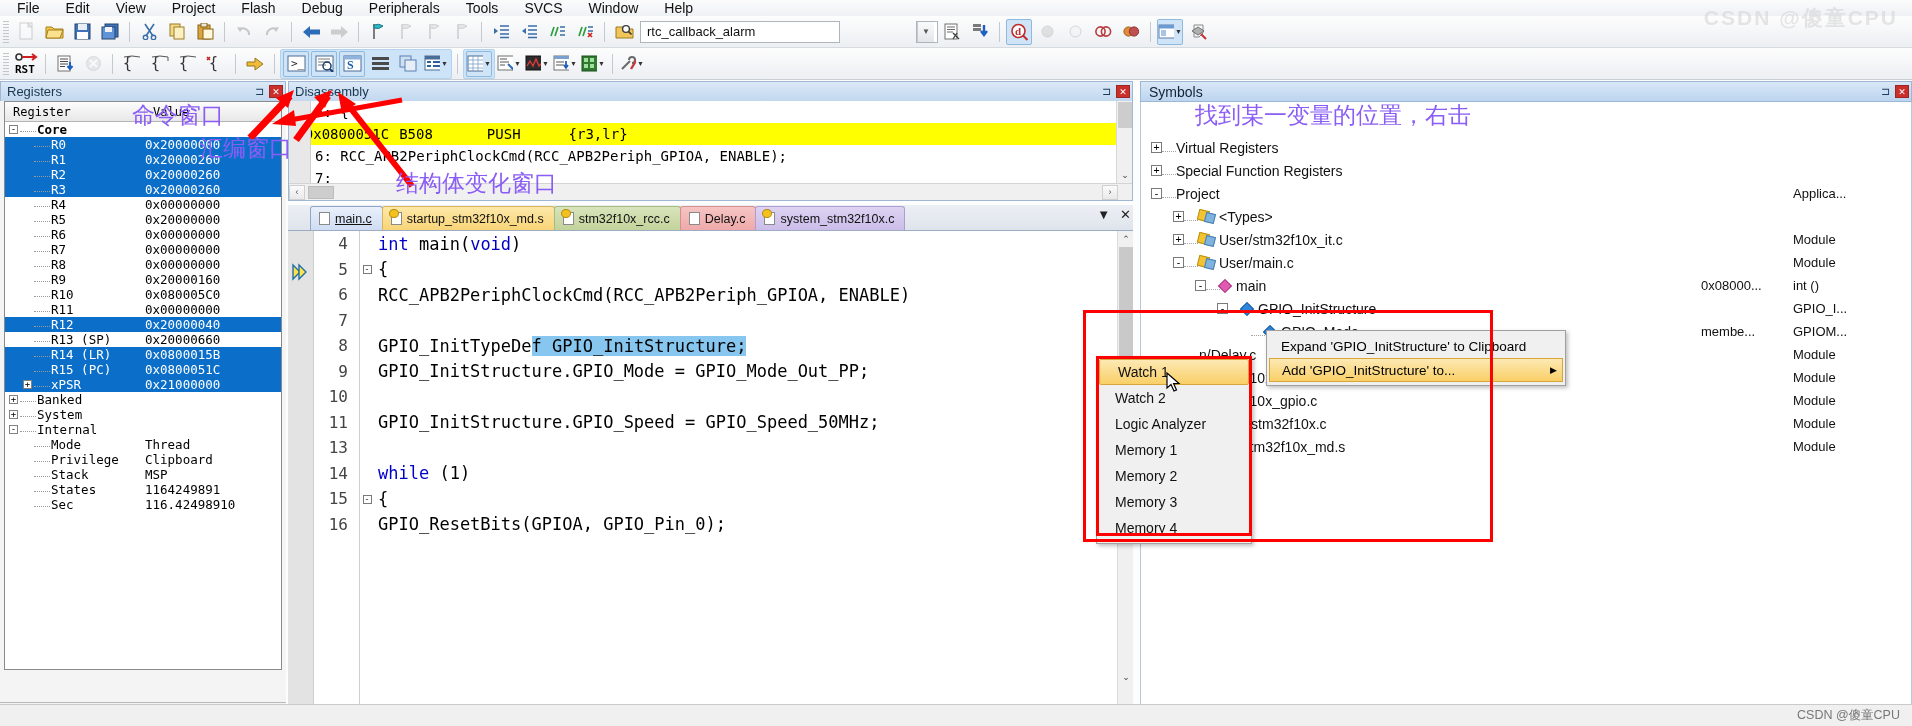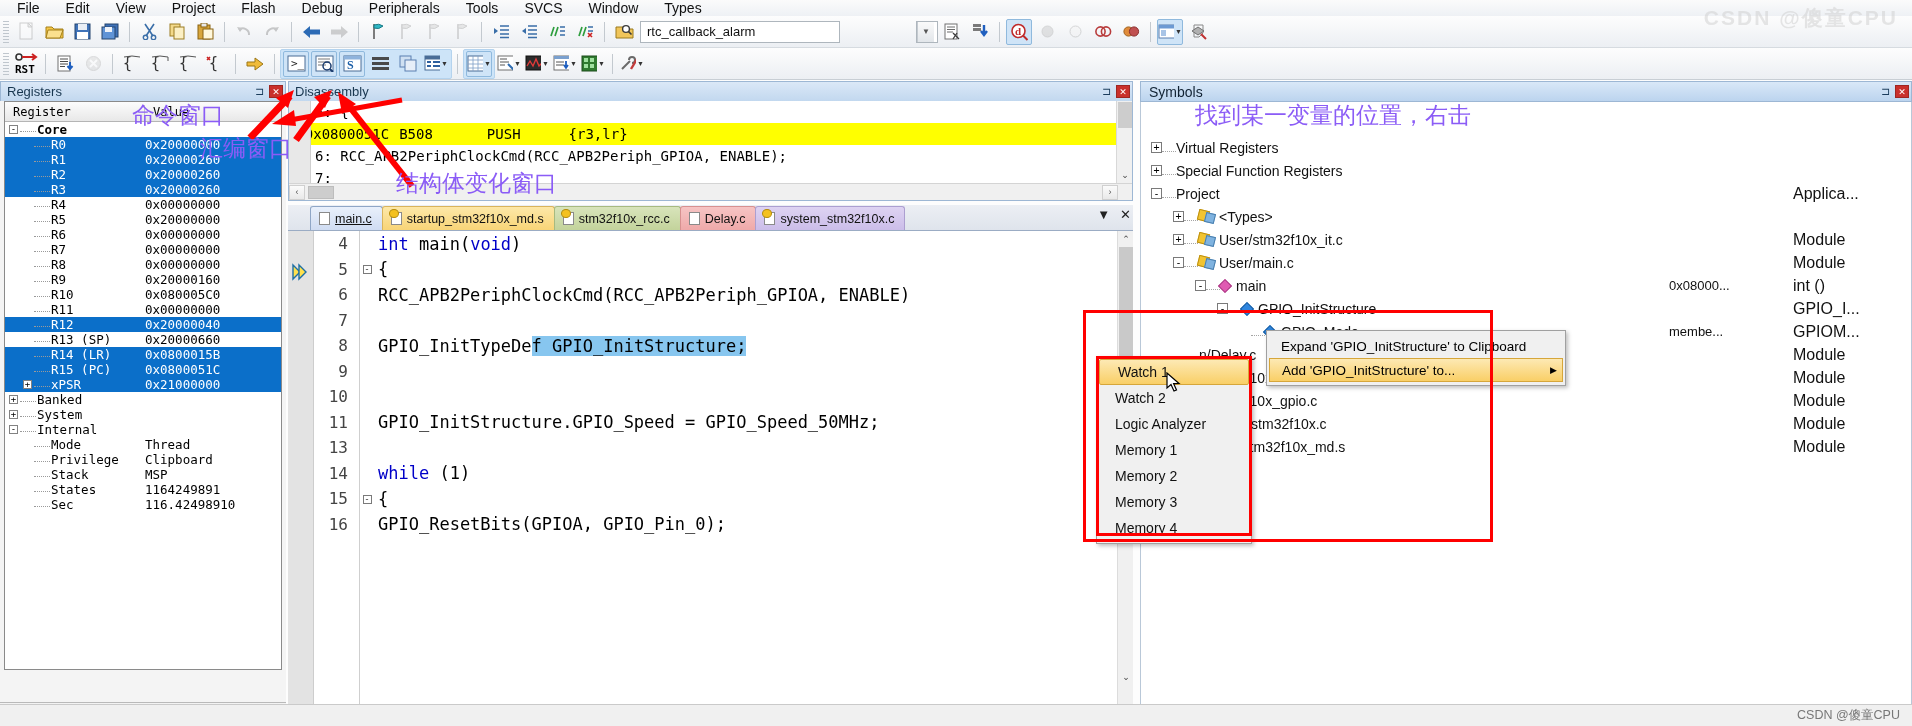--- a/index.html
+++ b/index.html
@@ -168,21 +168,21 @@
   .sym-cap { background: linear-gradient(#d9e8f8,#bcd4ee); border:1px solid #9db7d4; height:21px;
              display:flex; align-items:center; padding-left:8px; font-size:14px; color:#123; }
   .sym-head { height: 22px; display:flex; align-items:center; border-bottom:1px solid #c8c8c8;
               background:#fff; font-size:14px; color:#111; }
   .sym-head .h1 { flex:1; padding-left:10px; }
   .sym-head .h2 { width: 92px; }
   .sym-head .h3 { width: 118px; }
   .srow { height: 23px; display:flex; align-items:center; font-size:14px; color:#111; }
   .srow .s1 { flex:1; display:flex; align-items:center; white-space:nowrap; overflow:hidden; }
   .srow .s2 { width: 92px; white-space:nowrap; overflow:hidden; font-size:13px; }
-  .srow .s3 { width: 118px; white-space:nowrap; overflow:hidden; font-size:16px;margin-left:32px; }
+  .srow .s3 { width: 118px; white-space:nowrap; overflow:hidden; font-size:13px; }
   .pm { display:inline-block; width:11px; height:11px; border:1px solid #7a7a7a; background:#fff;
         font-size:10px; line-height:9px; text-align:center; color:#000;
         font-family:"DejaVu Sans Mono",monospace; flex:none; }
   .dline2 { display:inline-block; width:14px; border-bottom:1px dotted #a5a5a5; height:8px; flex:none; }
   .mod-ic { display:inline-block; width:16px; height:13px; position:relative; flex:none; margin-right:5px;}
   .mod-ic::before { content:""; position:absolute; left:0; top:0; width:9px; height:9px;
                     background:#f2c431; border:1px solid #bb8f12; transform: rotate(14deg); }
   .mod-ic::after { content:""; position:absolute; left:7px; top:3px; width:8px; height:8px;
                    background:#7fb3e0; border:1px solid #4a7fae; transform: rotate(14deg); }
   .diam { display:inline-block; width:10px; height:10px; transform:rotate(45deg); flex:none; margin-right:6px;}
@@ -221,21 +221,21 @@
     <div class="mi">File</div>
     <div class="mi">Edit</div>
     <div class="mi">View</div>
     <div class="mi">Project</div>
     <div class="mi">Flash</div>
     <div class="mi">Debug</div>
     <div class="mi">Peripherals</div>
     <div class="mi">Tools</div>
     <div class="mi">SVCS</div>
     <div class="mi">Window</div>
-    <div class="mi">Types</div>
+    <div class="mi">Help</div>
   </div>
 
   <div class="toolbar tb1">
     <div class="grip"></div>
     <div class="tbtn dis">
       <svg width="17" height="19">
           <rect x="2" y="1" width="12" height="16" fill="#fff" stroke="#8a8a8a"></rect>
           <path d="M10 1 L14 5 L10 5 Z" fill="#dcdcdc" stroke="#8a8a8a"></path>
         </svg>
       </div>
@@ -981,20 +981,21 @@
             <span class="ctext"></span>
           </div>
           <div class="cline">
             <span class="lnum">8</span>
             <span class="fold"></span>
             <span class="ctext">    GPIO_InitTypeDe<span class="hl">f GPIO_InitStructure;</span></span>
           </div>
           <div class="cline">
             <span class="lnum">9</span>
             <span class="fold"></span>
+            <span class="ctext">    GPIO_InitStructure.GPIO_Mode = GPIO_Mode_Out_PP;</span>
           </div>
           <div class="cline">
             <span class="lnum">10</span>
             <span class="fold"></span>
           </div>
           <div class="cline">
             <span class="lnum">11</span>
             <span class="fold"></span>
             <span class="ctext">    GPIO_InitStructure.GPIO_Speed = GPIO_Speed_50MHz;</span>
           </div>

